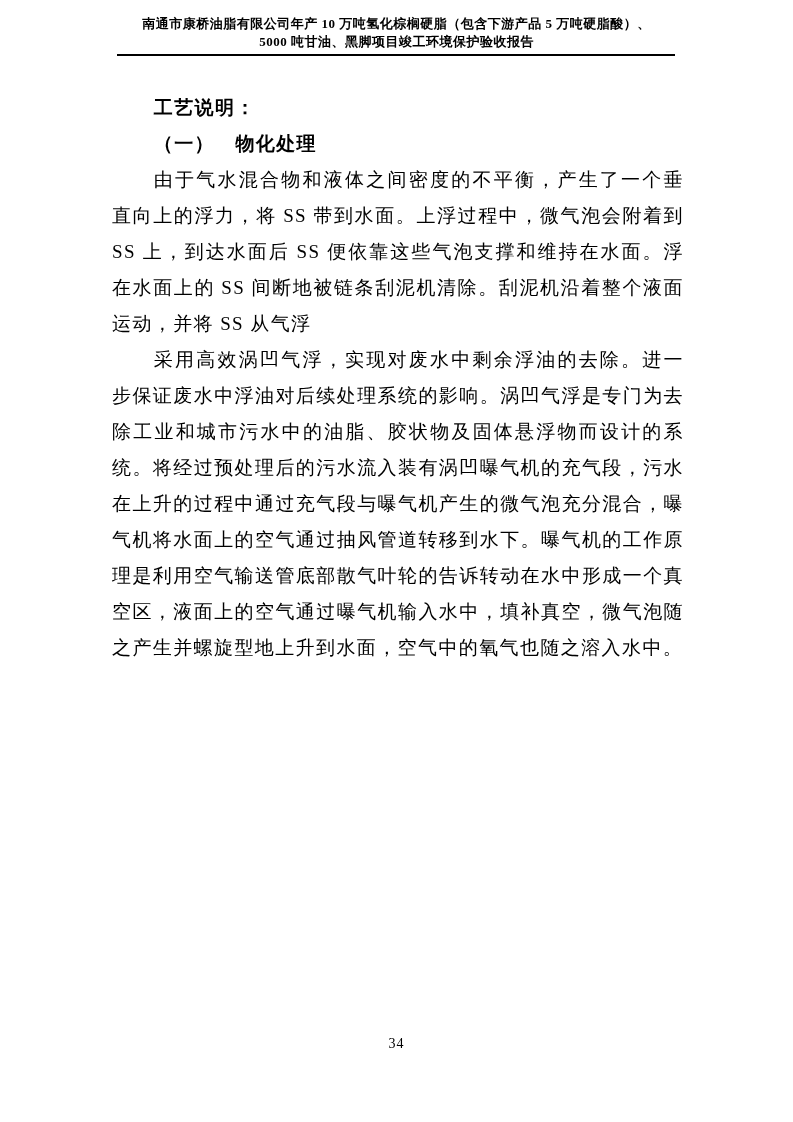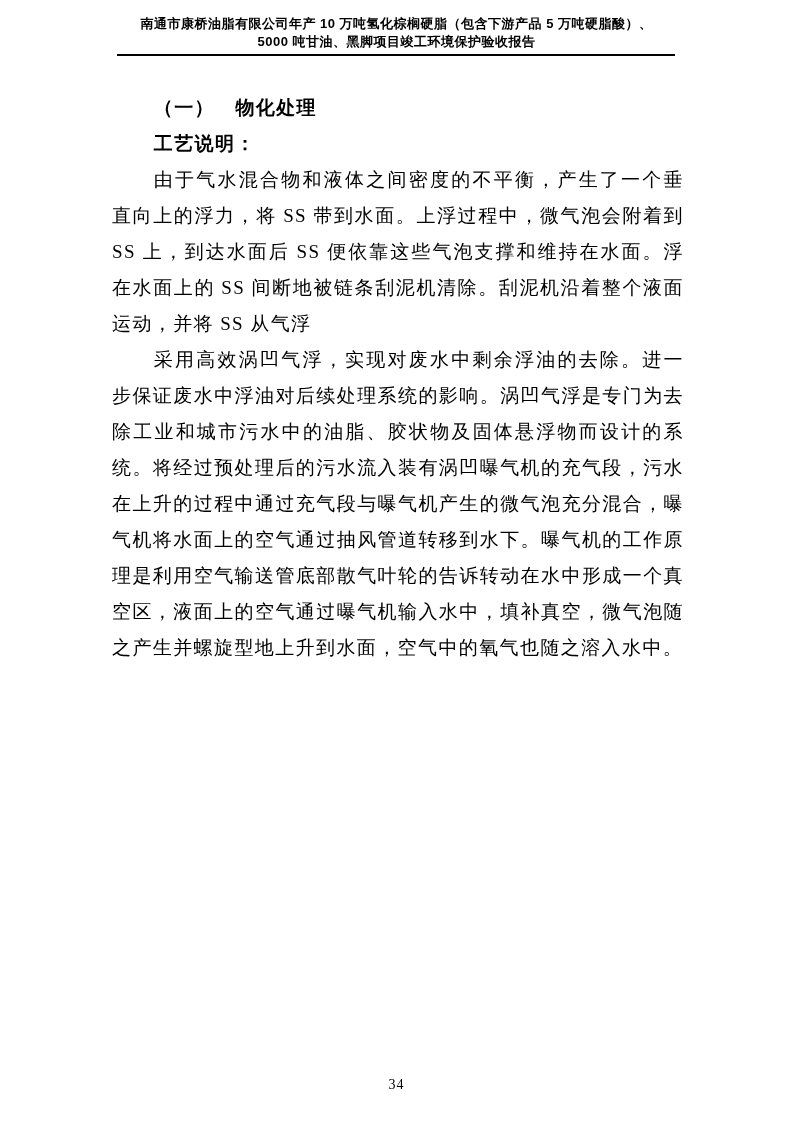--- a/index.html
+++ b/index.html
@@ -19,21 +19,21 @@
   .doc-header {
     position: absolute;
     top: 15px;
     left: 0;
     width: 100%;
     text-align: center;
     font-size: 13px;
     font-weight: bold;
     line-height: 18px;
     letter-spacing: 0.5px;
-    font-family: Liberation Sans, sans-serif;
+    font-family: Liberation Serif, serif;
   }
   .header-rule {
     position: absolute;
     top: 54px;
     left: 117px;
     width: 558px;
     height: 2px;
     background: #000000;
   }
   .doc-body {
@@ -55,37 +55,36 @@
     text-indent: 2.2em;
   }
   .page-number {
     position: absolute;
     top: 1036px;
     left: 0;
     width: 100%;
     text-align: center;
     font-size: 14px;
     letter-spacing: 1px;
-    margin-top: 41px;
   }
 </style>
 </head>
 <body>
 
 <div class="page">
 
   <div class="doc-header">
     <div>南通市康桥油脂有限公司年产 10 万吨氢化棕榈硬脂（包含下游产品 5 万吨硬脂酸）、</div>
     <div>5000 吨甘油、黑脚项目竣工环境保护验收报告</div>
   </div>
 
   <div class="header-rule"></div>
 
   <div class="doc-body">
+      <div class="heading">工艺说明：</div>
       <div class="heading">（一）　物化处理</div>
-      <div class="heading">工艺说明：</div>
       <div class="para">由于气水混合物和液体之间密度的不平衡，产生了一个垂直向上的浮力，将 SS 带到水面。上浮过程中，微气泡会附着到 SS 上，到达水面后 SS 便依靠这些气泡支撑和维持在水面。浮在水面上的 SS 间断地被链条刮泥机清除。刮泥机沿着整个液面运动，并将 SS 从气浮</div>
       <div class="para">采用高效涡凹气浮，实现对废水中剩余浮油的去除。进一步保证废水中浮油对后续处理系统的影响。涡凹气浮是专门为去除工业和城市污水中的油脂、胶状物及固体悬浮物而设计的系统。将经过预处理后的污水流入装有涡凹曝气机的充气段，污水在上升的过程中通过充气段与曝气机产生的微气泡充分混合，曝气机将水面上的空气通过抽风管道转移到水下。曝气机的工作原理是利用空气输送管底部散气叶轮的告诉转动在水中形成一个真空区，液面上的空气通过曝气机输入水中，填补真空，微气泡随之产生并螺旋型地上升到水面，空气中的氧气也随之溶入水中。</div>
     </div>
 
   <div class="page-number">34</div>
 
 </div>
 
 </body></html>

